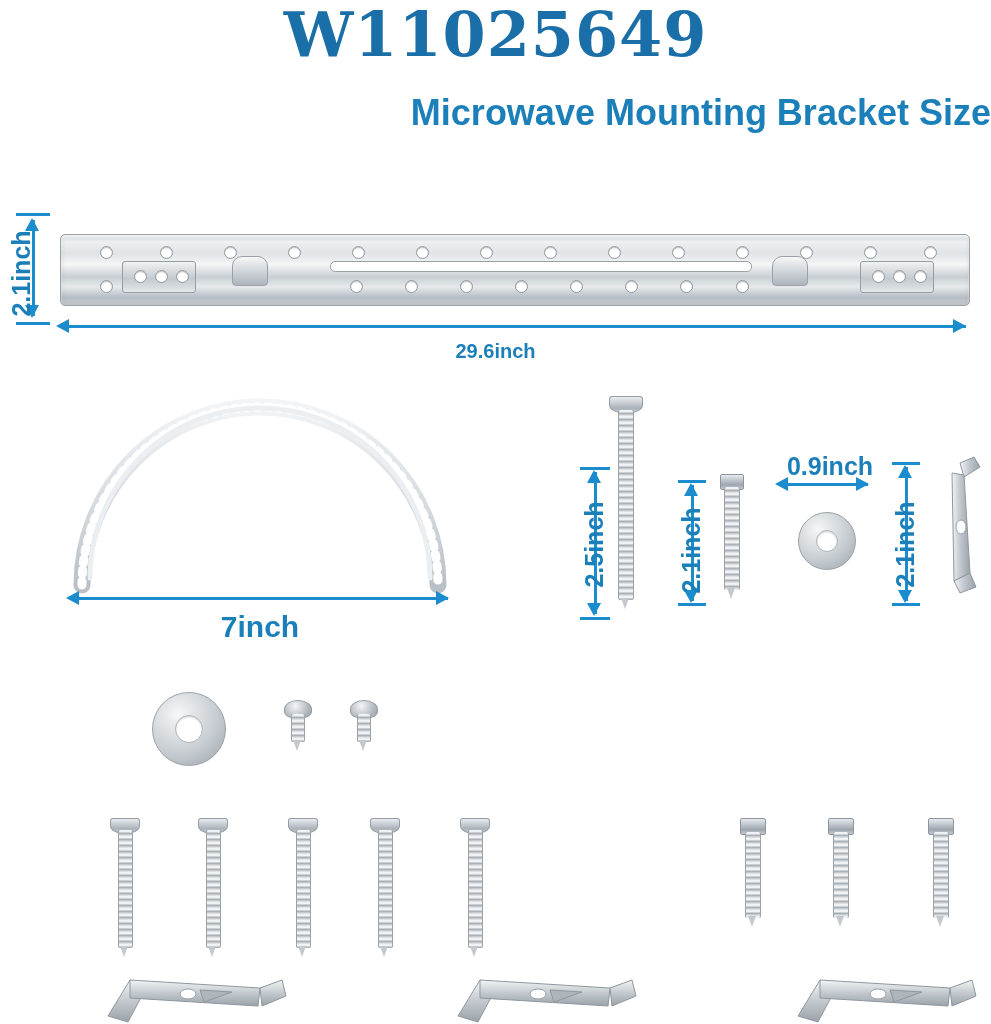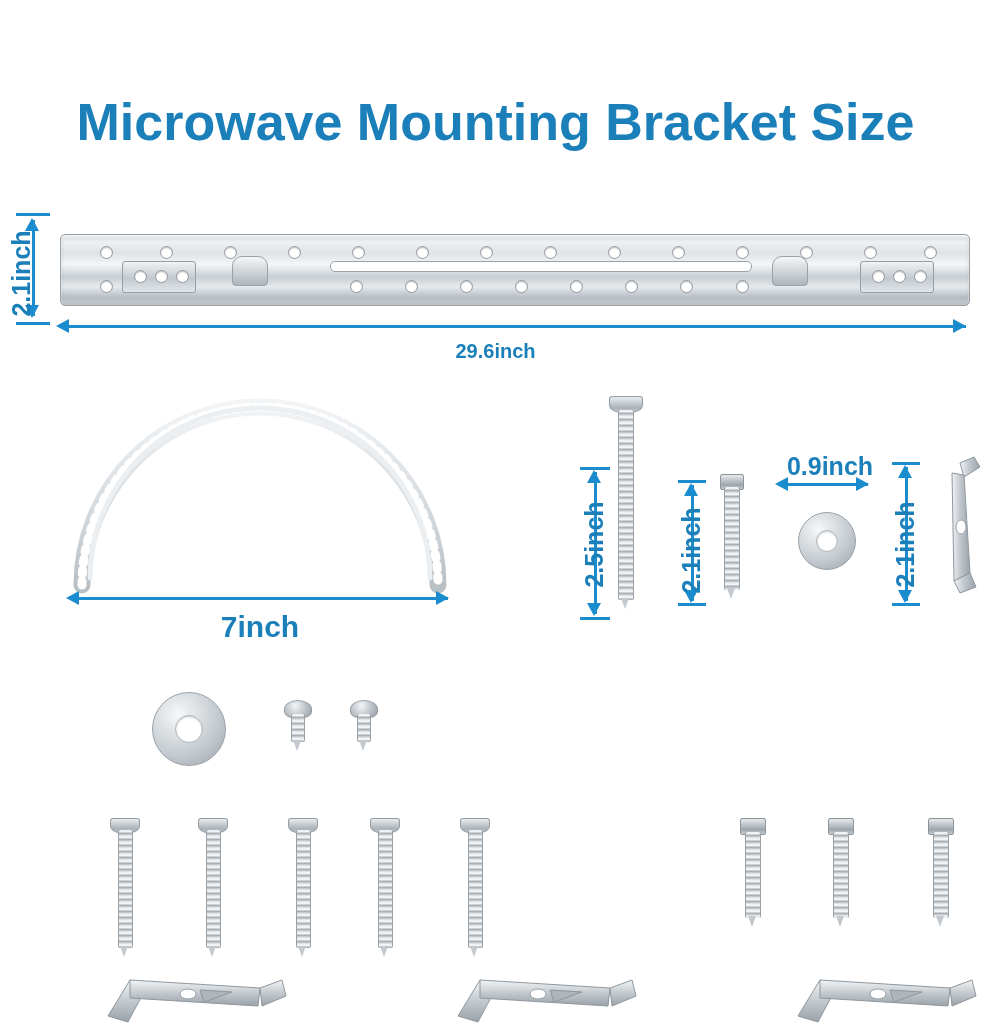--- a/index.html
+++ b/index.html
@@ -33,24 +33,24 @@
     font-size: 62px;
     letter-spacing: 1px;
     color: #1b6fa8;
     line-height: 1.05;
   }
   .subtitle {
     position: absolute;
     top: 92px;
     left: 0;
     width: 991px;
-    text-align: center;
+    text-align: right;
     font-family: "Liberation Sans", sans-serif;
     font-weight: bold;
-    font-size: 52px;
+    font-size: 36px;
     color: #1b7fba;
   }
 
   
   .dim {
     position: absolute;
     color: #1b7fba;
     font-weight: bold;
     font-family: "Liberation Sans", sans-serif;
     white-space: nowrap;
@@ -174,20 +174,21 @@
     border-radius: 50% 50% 35% 35%;
     background: radial-gradient(circle at 40% 30%, #f4f6f8, #b3bac0 65%, #99a1a8);
     border: 1px solid #949ca3;
   }
 </style>
 </head>
 <body>
 
 <div class="root">
 
+  <div class="title">W11025649</div>
   <div class="subtitle">Microwave Mounting Bracket Size</div>
 
   <div id="bracket-group">
     <div class="bracket-body"></div>
 
     <div class="hole" style="left:40px;  top:18px;"></div>
     <div class="hole" style="left:100px; top:18px;"></div>
     <div class="hole" style="left:164px; top:18px;"></div>
     <div class="hole" style="left:228px; top:18px;"></div>
     <div class="hole" style="left:292px; top:18px;"></div>

